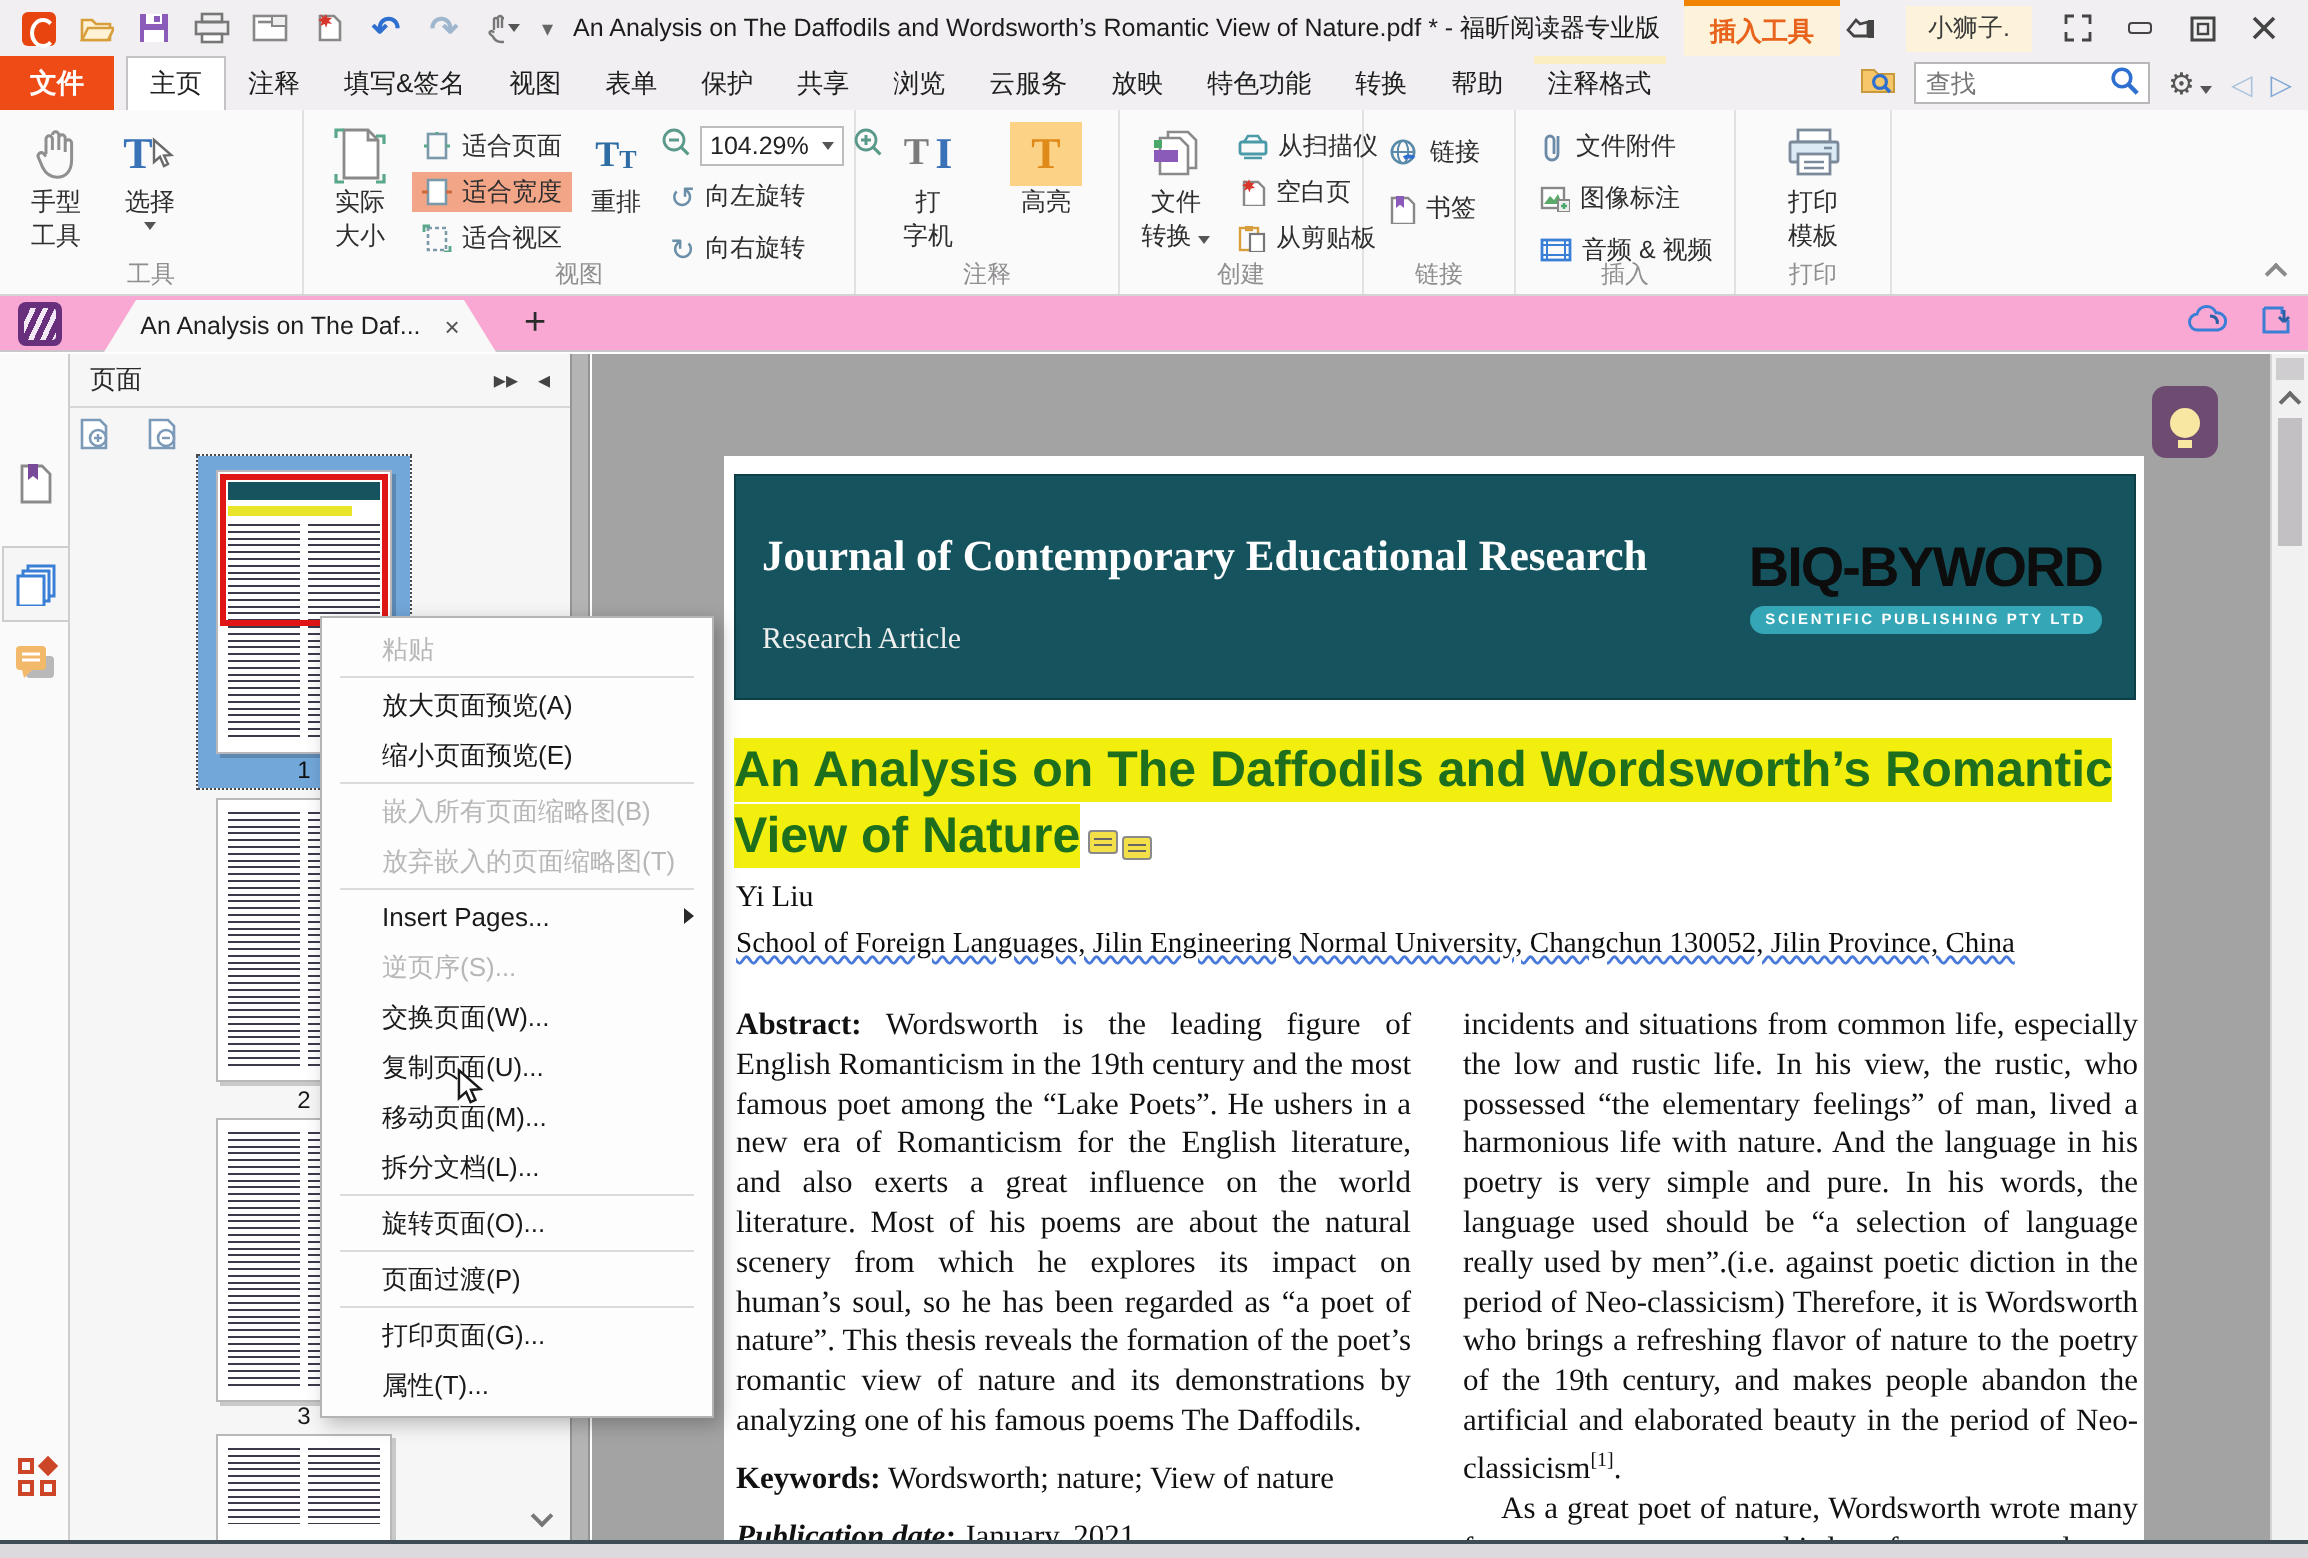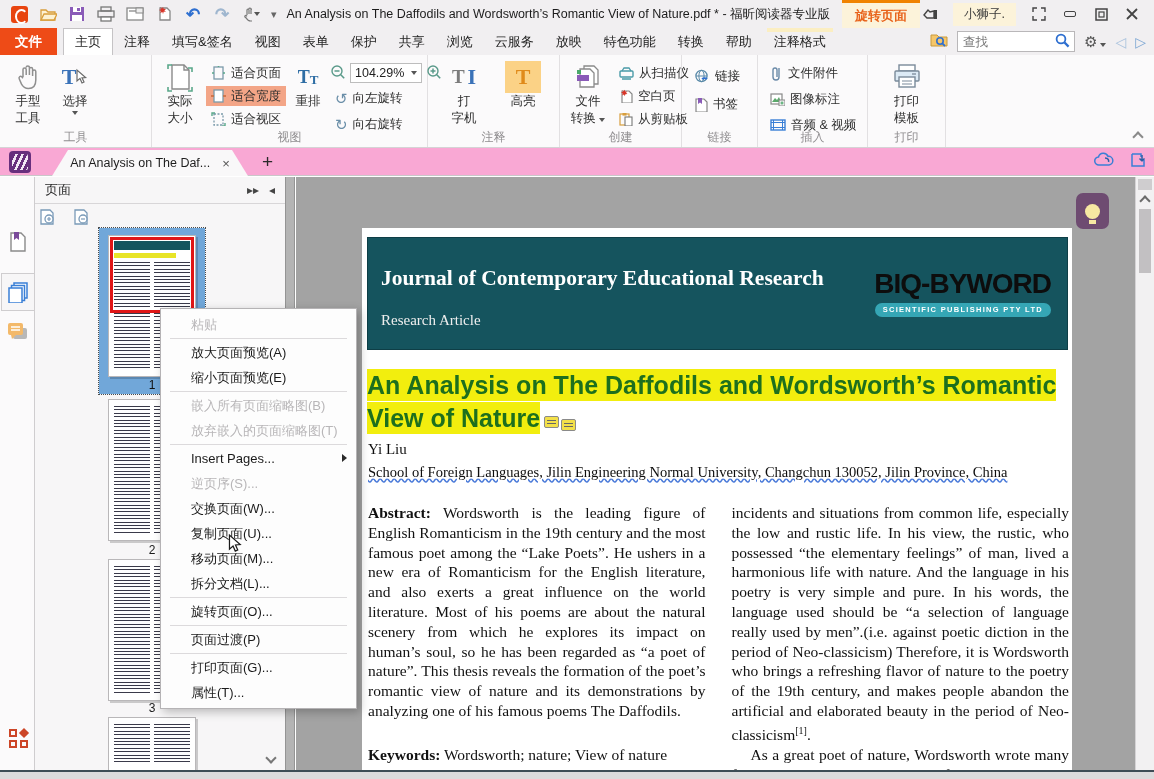--- a/index.html
+++ b/index.html
@@ -31,21 +31,21 @@
 .nav-arrow{font-size:14px}
 
 .ribbon{position:absolute;top:55px;left:0;right:0;height:93px;background:#fbfafb;border-bottom:1px solid #d5d3d5;display:flex}
 .rgroup{position:relative;border-right:1px solid #e2e0e2;padding:3px 7px 15px;display:flex;align-items:flex-start;gap:5px}
 .glabel{position:absolute;bottom:1px;left:0;right:0;text-align:center;font-size:12px;color:#908e90}
 .bigbtn{min-width:42px;display:flex;flex-direction:column;align-items:center;gap:1px;padding:3px 2px 0;font-size:12.5px;color:#2e2e2e;text-align:center;line-height:15.5px}
 .bicon{height:32px;display:flex;align-items:center;justify-content:center}
 .smallcol{display:flex;flex-direction:column;gap:3px;padding-top:5px}
 .smbtn{display:flex;align-items:center;gap:5px;font-size:12.5px;color:#2e2e2e;padding:1.5px 5px;white-space:nowrap}
 .smbtn.hl{background:#f3a587}
-.zoomrow{display:flex;align-items:flex-end;gap:4px}
+.zoomrow{display:flex;align-items:flex-start;gap:4px}
 .zoombox{width:72px;height:20px;border:1px solid #bdbdbd;background:#fff;display:flex;align-items:center;justify-content:space-between;padding:0 4px;font-size:12.5px;color:#222}
 .hlbg{background:#fbd286;width:36px;height:32px}
 .t-blue{font:bold 22px "Liberation Serif",serif;color:#3a72b8}
 .t-gray{font:bold 19px "Liberation Serif",serif;color:#7b7b7b}
 .t-orange{font:bold 22px "Liberation Serif",serif;color:#e08a1a}
 .t-reflow{font:bold 18px "Liberation Serif",serif;color:#2e6da4}
 .rot{font-size:15px;color:#6a8ea8}
 .rib-collapse{position:absolute;right:12px;bottom:6px;width:8px;height:8px;border-left:2px solid #8a8a8a;border-top:2px solid #8a8a8a;transform:rotate(45deg)}
 
 .tabbar{position:absolute;top:148px;left:0;right:0;height:28px;background:#f9a8d4;border-bottom:1px solid #c9c7c9}
@@ -84,21 +84,21 @@
 .logo-sub{display:inline-block;margin-top:1px;background:#35a6b5;color:#fff;font-size:7.5px;font-weight:bold;letter-spacing:1.3px;padding:2.5px 8px;border-radius:8px}
 .art-title{position:absolute;left:5px;top:141px;width:702px;font:bold 25px "Liberation Sans",sans-serif;color:#1d6f1e;line-height:33px}
 .hl-y{background:#f2ee0e;padding:2px 0}
 .cmticon{display:inline-block;width:15px;height:12px;background:#f3e049;border:1px solid #8a8a8a;border-radius:2px;margin-left:4px;position:relative;top:1px}
 .cmticon::after{content:"";position:absolute;left:2px;top:3px;right:2px;height:1px;background:#666;box-shadow:0 3px 0 #666}
 .author{position:absolute;left:6px;top:213px;font:15px "Liberation Serif",serif;color:#0e0e0e}
 .aff{position:absolute;left:6px;top:236px;font:14.5px "Liberation Serif",serif;color:#0e0e0e;}
 .aff span{text-decoration:underline;text-decoration-style:wavy;text-decoration-color:#4a7ad9}
 .cols{position:absolute;left:6px;top:275px;width:701px;display:flex;gap:26px}
 .col{width:344px;text-align:justify;font:15.5px/19.8px "Liberation Serif",serif;color:#111}
-.col p.k{margin-top:24px}
+.col p.k{margin-top:9px}
 .col .indent{text-indent:19px}
 sup{font-size:10px}
 .bulb-btn{position:absolute;right:26px;top:16px;width:33px;height:36px;background:#6e4b71;border-radius:7px;display:flex;align-items:center;justify-content:center}
 .bulb{width:15px;height:15px;border-radius:50%;background:#f6e8a2;position:relative}
 .bulb::after{content:"";position:absolute;left:4px;bottom:-5px;width:7px;height:4px;background:#f6e8a2;border-top:1px solid #6e4b71}
 .vscroll{position:absolute;top:177px;right:0;width:19px;bottom:9px;background:#f2f1f2;border-left:1px solid #d5d3d5}
 .vs-cap{position:absolute;top:2px;left:2px;right:2px;height:11px;background:#cfcdcf}
 .vs-up{position:absolute;top:20px;left:5px;width:8px;height:8px;border-left:2px solid #6a6a6a;border-top:2px solid #6a6a6a;transform:rotate(45deg)}
 .vs-thumb{position:absolute;top:32px;left:3px;right:3px;height:64px;background:#c2c0c2}
 
@@ -161,21 +161,21 @@
       <span class="ic" style="color:#9fb6cf;font-size:17px;font-weight:bold">↷</span>
       <span class="ic">
           <svg width="15" height="16">
             <path d="M5 9V4a1 1 0 0 1 2 0v4m0-5a1 1 0 0 1 2 0v5m0-4a1 1 0 0 1 2 0v5m0-3a1 1 0 0 1 2 0v4c0 3-1.6 5-4.4 5-2.2 0-3.3-1-4.2-2.8L3 11c-.6-1 .6-2 1.5-1.2L5 10.4" fill="none" stroke="#777" stroke-width="1.2"></path>
           </svg>
           <span class="caret" style="margin-left:2px"></span>
         </span>
       <span style="color:#666;font-size:11px">▾</span>
     </div>
     <span class="doc-title">An Analysis on The Daffodils and Wordsworth’s Romantic View of Nature.pdf * - 福昕阅读器专业版</span>
-    <span class="ctx-tab">旋转页面</span>
+    <span class="ctx-tab">插入工具</span>
     <div class="tb-right">
       <span class="winbtn">
           <svg width="17" height="16">
             <path d="M2 9l4-5 2 2 4-1v7H5z" fill="none" stroke="#444" stroke-width="1.4"></path>
             <rect x="12" y="4" width="3" height="9" fill="#444"></rect>
           </svg>
         </span>
       <span class="user-badge">小狮子.</span>
       <span class="winbtn">
           <svg width="14" height="14">

